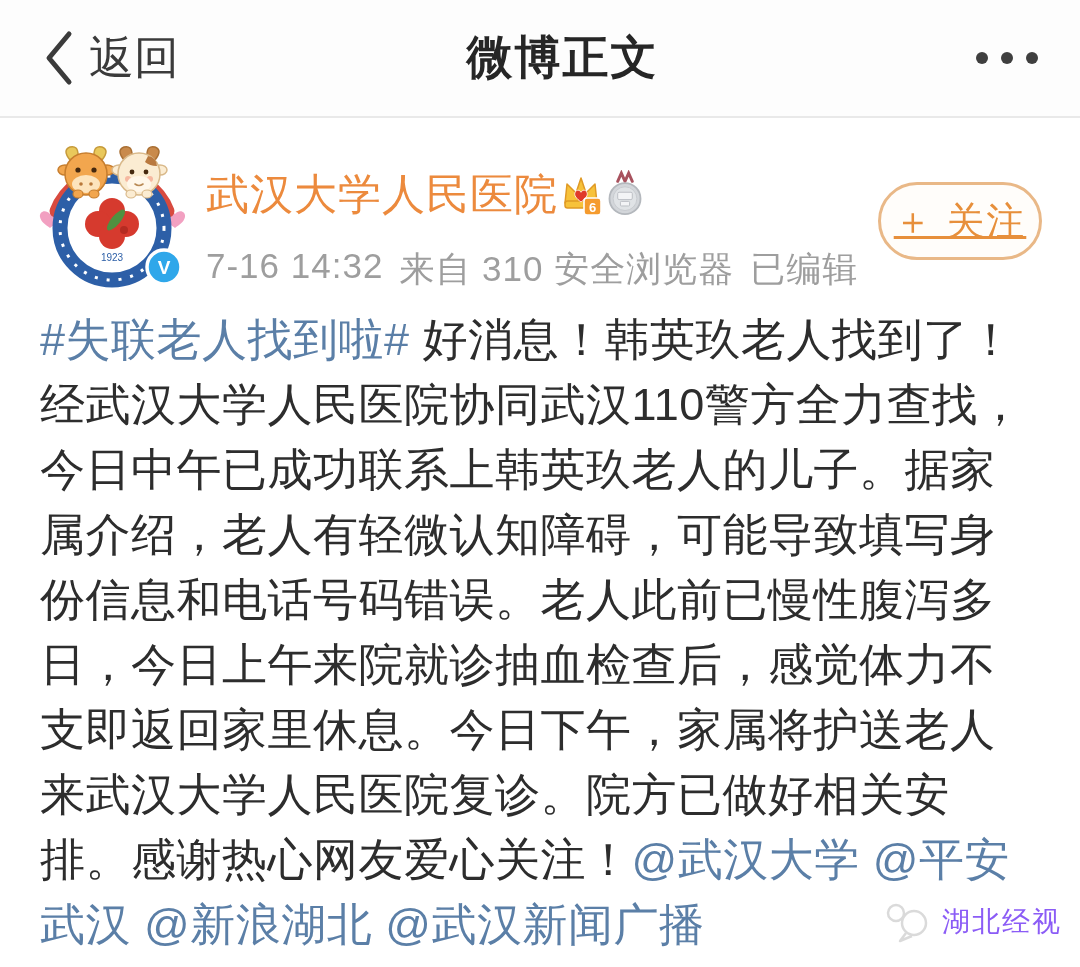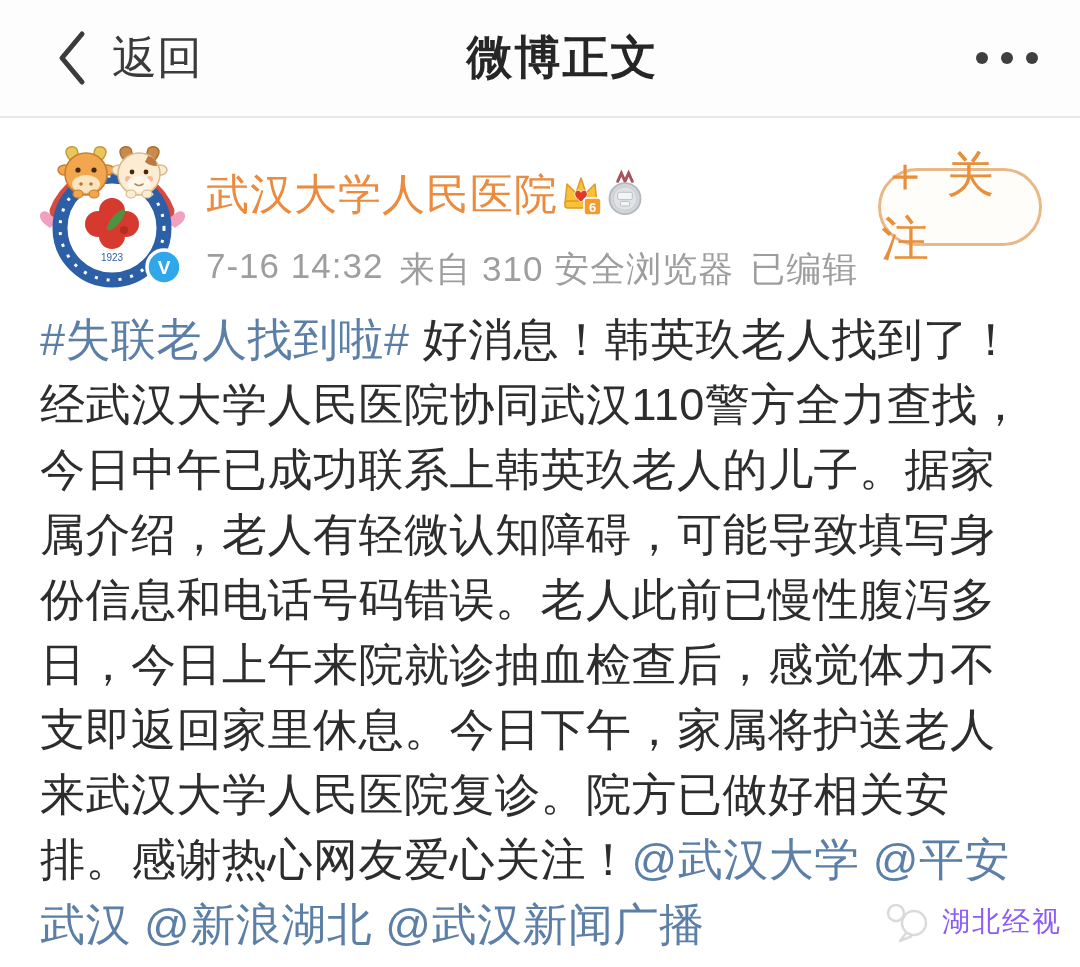--- a/index.html
+++ b/index.html
@@ -9,22 +9,22 @@
     font-family:"Liberation Sans","DejaVu Sans",sans-serif;
     -webkit-font-smoothing:antialiased;
   }
   
   .header{
     position:relative;height:116px;background:#fdfdfd;
     border-bottom:2px solid #e9e9e9;
     display:flex;align-items:center;justify-content:center;
   }
   .back-btn{
-    position:absolute;left:56px;top:0;height:100%;
-    display:flex;align-items:center;gap:26px;
+    position:absolute;left:43px;top:0;height:100%;
+    display:flex;align-items:center;gap:16px;
     font-size:45px;color:#3b3b3b;cursor:pointer;
   }
   .back-btn svg{display:block;}
   .header-title{
     font-size:46px;font-weight:600;color:#262626;letter-spacing:2px;margin-left:45px;
   }
   .more-btn{
     position:absolute;right:42px;top:0;height:100%;
     display:flex;align-items:center;gap:13px;cursor:pointer;
   }
@@ -41,26 +41,26 @@
   .user-name{
     font-size:43px;color:var(--name-orange,#ec8a3d);
     letter-spacing:1px;cursor:pointer;
   }
   .name-row svg{display:block;}
   .meta{
     margin-top:22px;font-size:35px;color:var(--meta-gray,#9e9e9e);
     display:flex;gap:16px;letter-spacing:1px;
   }
   .follow-btn{
-    position:absolute;right:38px;top:50px;
+    position:absolute;right:38px;top:64px;
     width:158px;height:72px;border:3px solid var(--follow-border,#e9b887);
     border-radius:40px;background:#fffdfa;
     display:flex;align-items:center;justify-content:center;
-    font-size:48px;color:var(--follow-text,#e78f3b);
-    letter-spacing:2px;cursor:pointer;
+    font-size:38px;color:var(--follow-text,#e78f3b);
+    letter-spacing:2px;cursor:pointer;text-decoration:underline;
   }
   
   .post-text{
     margin:14px 40px 0 40px;width:1000px;
     font-size:45px;line-height:65px;color:var(--text-dark,#2d2d2d);
     letter-spacing:0.5px;
   }
   .post-text .hashtag,.post-text .mention{
     color:var(--link-blue,#5b7fa7);cursor:pointer;
   }

